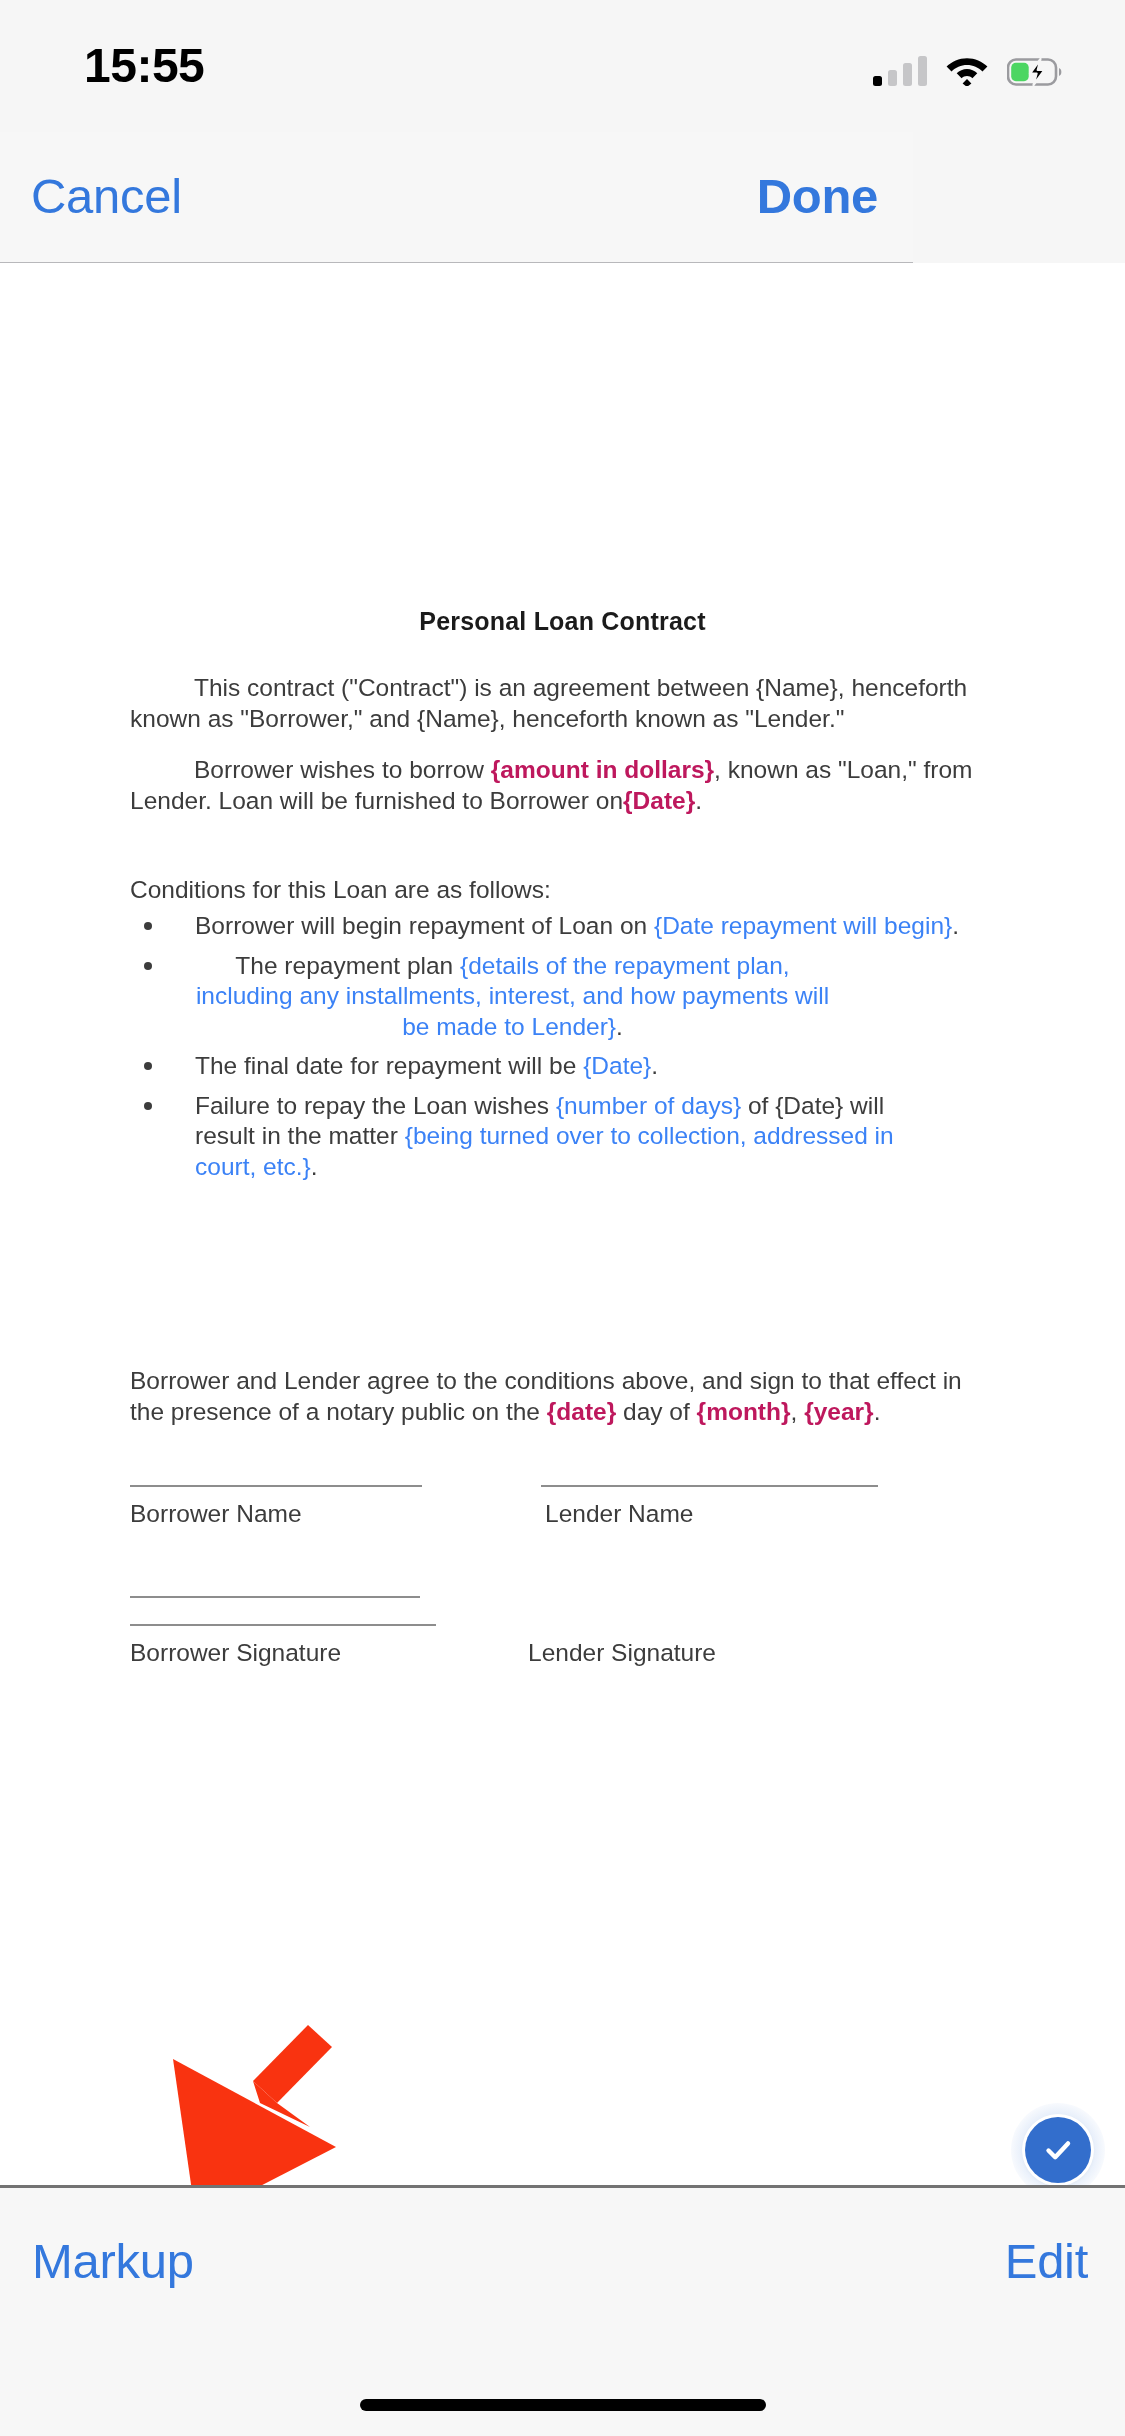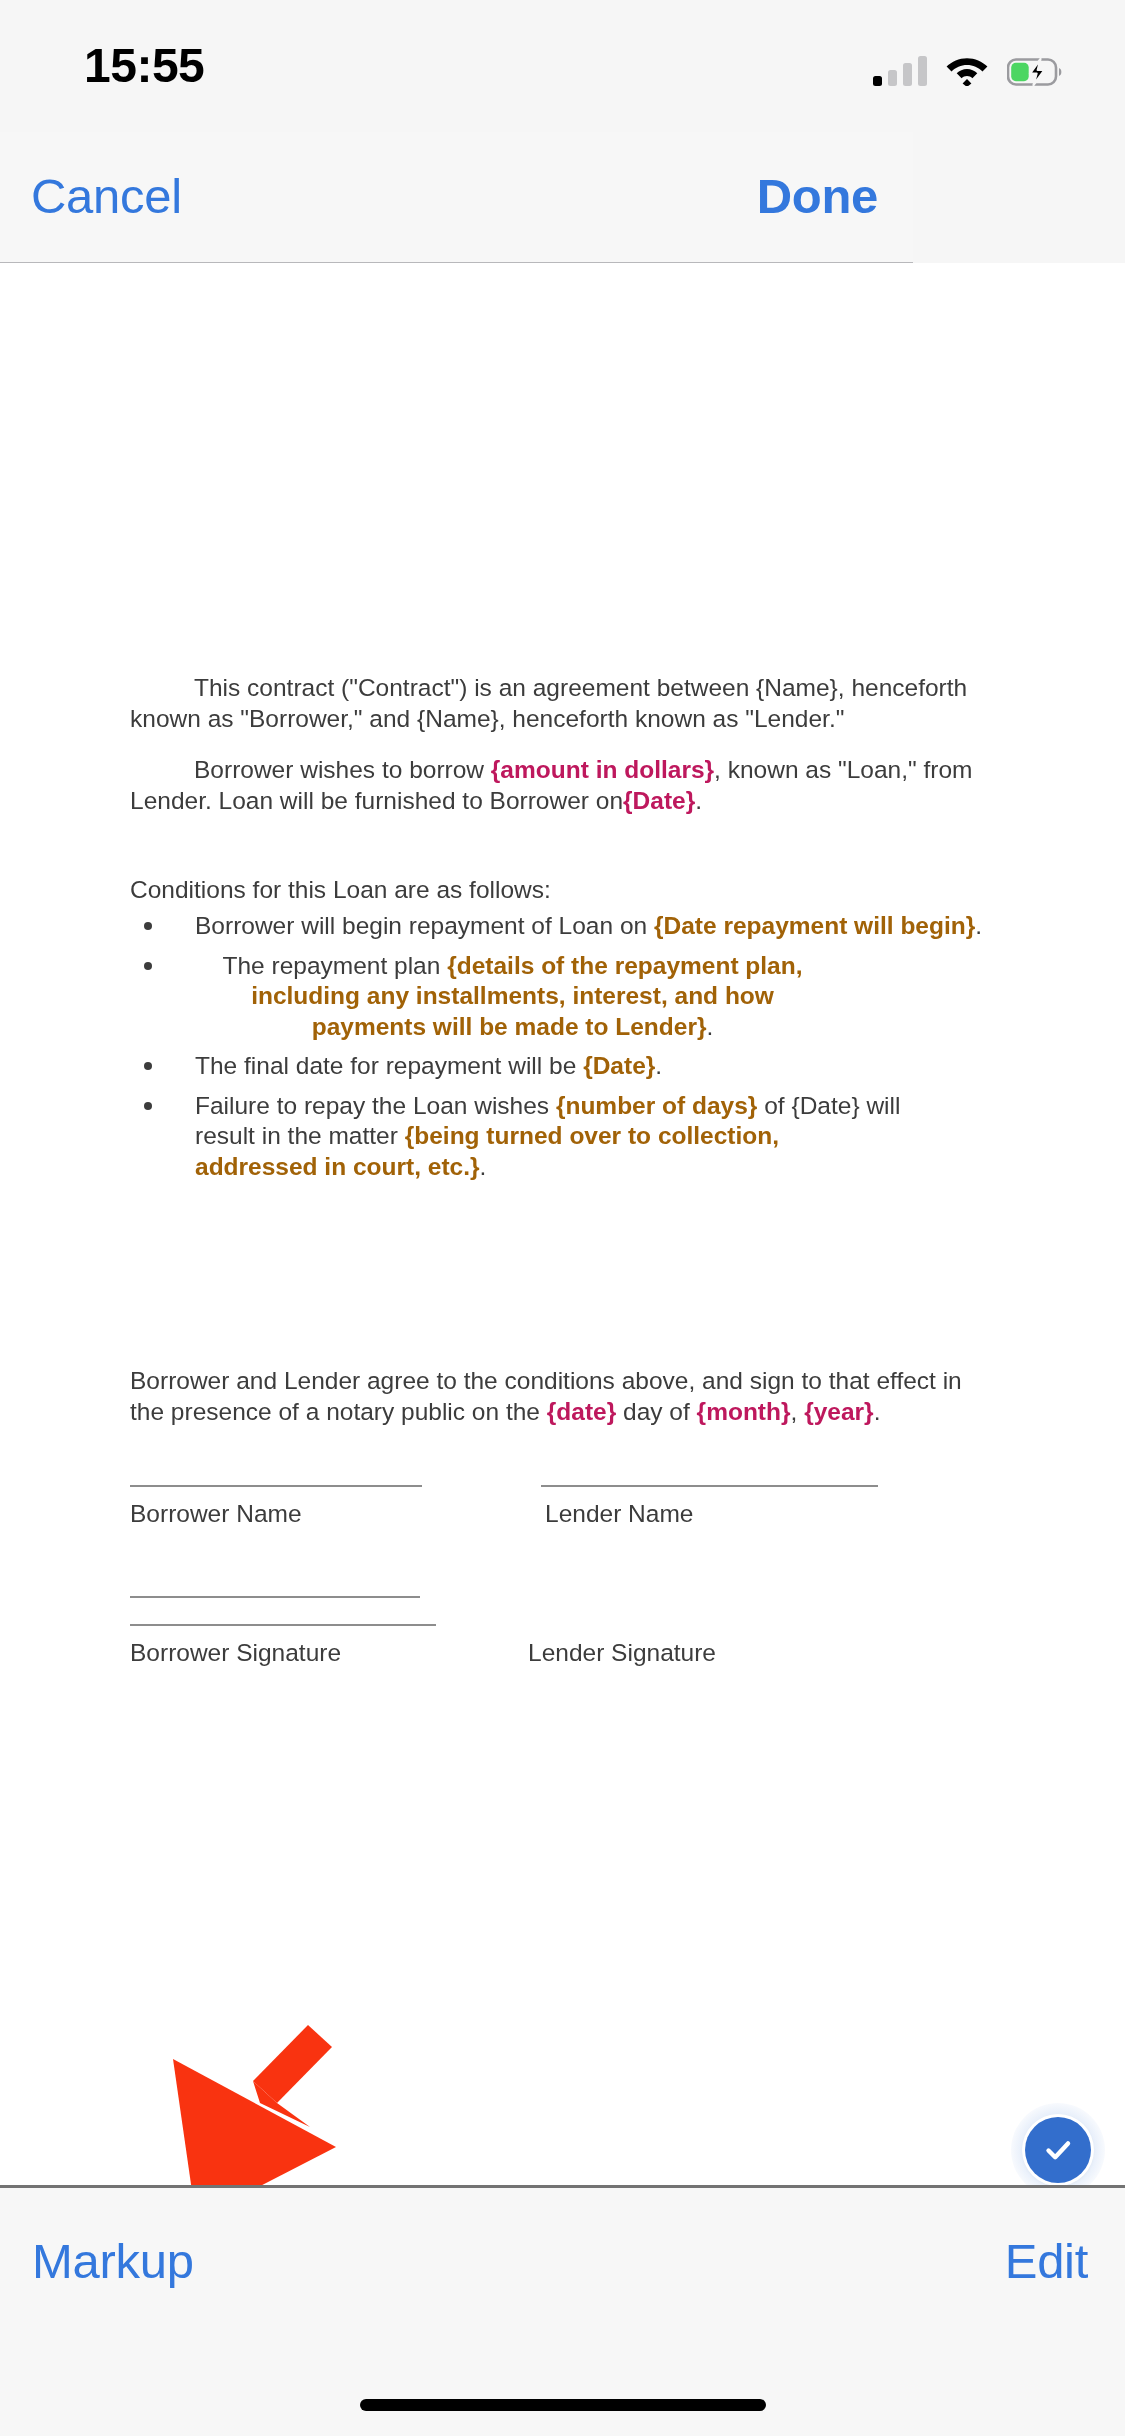--- a/index.html
+++ b/index.html
@@ -82,21 +82,21 @@
   .bullet-list{ position:absolute; left:0; top:648px; width:865px; }
   .bullet{
     position:relative; padding-left:65px; margin-bottom:0;
     font-size:24.5px; line-height:30.5px; color:#3c3c3c;
   }
   .bullet + .bullet{ margin-top:9px; }
   .bullet .dot{
     position:absolute; left:14px; top:11px;
     width:8px; height:8px; border-radius:50%; background:#3c3c3c;
   }
-  .bullet b{ font-weight:700; color:#a16207;margin-top:39px; }
+  .bullet b{ font-weight:400; color:#3b82f6;margin-top:39px; }
   .bullet-2{ width:700px;text-align:center; }
   .bullet-4{ width:775px; }
 
   
   .sig-row{ position:absolute; left:0; width:865px; }
   .sig-row-1{ top:1222px; }
   .sig-row-2{ top:1333px; }
   .sig-line{ position:absolute; height:2px; background:#8d8d8d; }
   .sig-label{
     position:absolute; font-size:24.5px; color:#3c3c3c; line-height:28px;
@@ -178,20 +178,21 @@
   </div>
 </div>
 
 <div class="nav-bar">
   <div class="nav-cancel">Cancel</div>
   <div class="nav-done">Done</div>
 </div>
 
 <div class="doc-page">
 
+  <div class="doc-title">Personal Loan Contract</div>
 
   <div class="doc-body">
 
     <div class="para p-intro"><span class="ind"></span><span>This contract ("Contract") is an agreement between {Name}, henceforth known as "Borrower," and {Name}, henceforth known as "Lender."</span></div>
 
     <div class="para p-borrow"><span class="ind"></span><span>Borrower wishes to borrow </span><b>{amount in dollars}</b><span>, known as "Loan," from Lender. Loan will be furnished to Borrower on</span><b>{Date}</b><span>.</span></div>
 
     <div class="para p-cond">Conditions for this Loan are as follows:</div>
 
     <div class="bullet-list">

